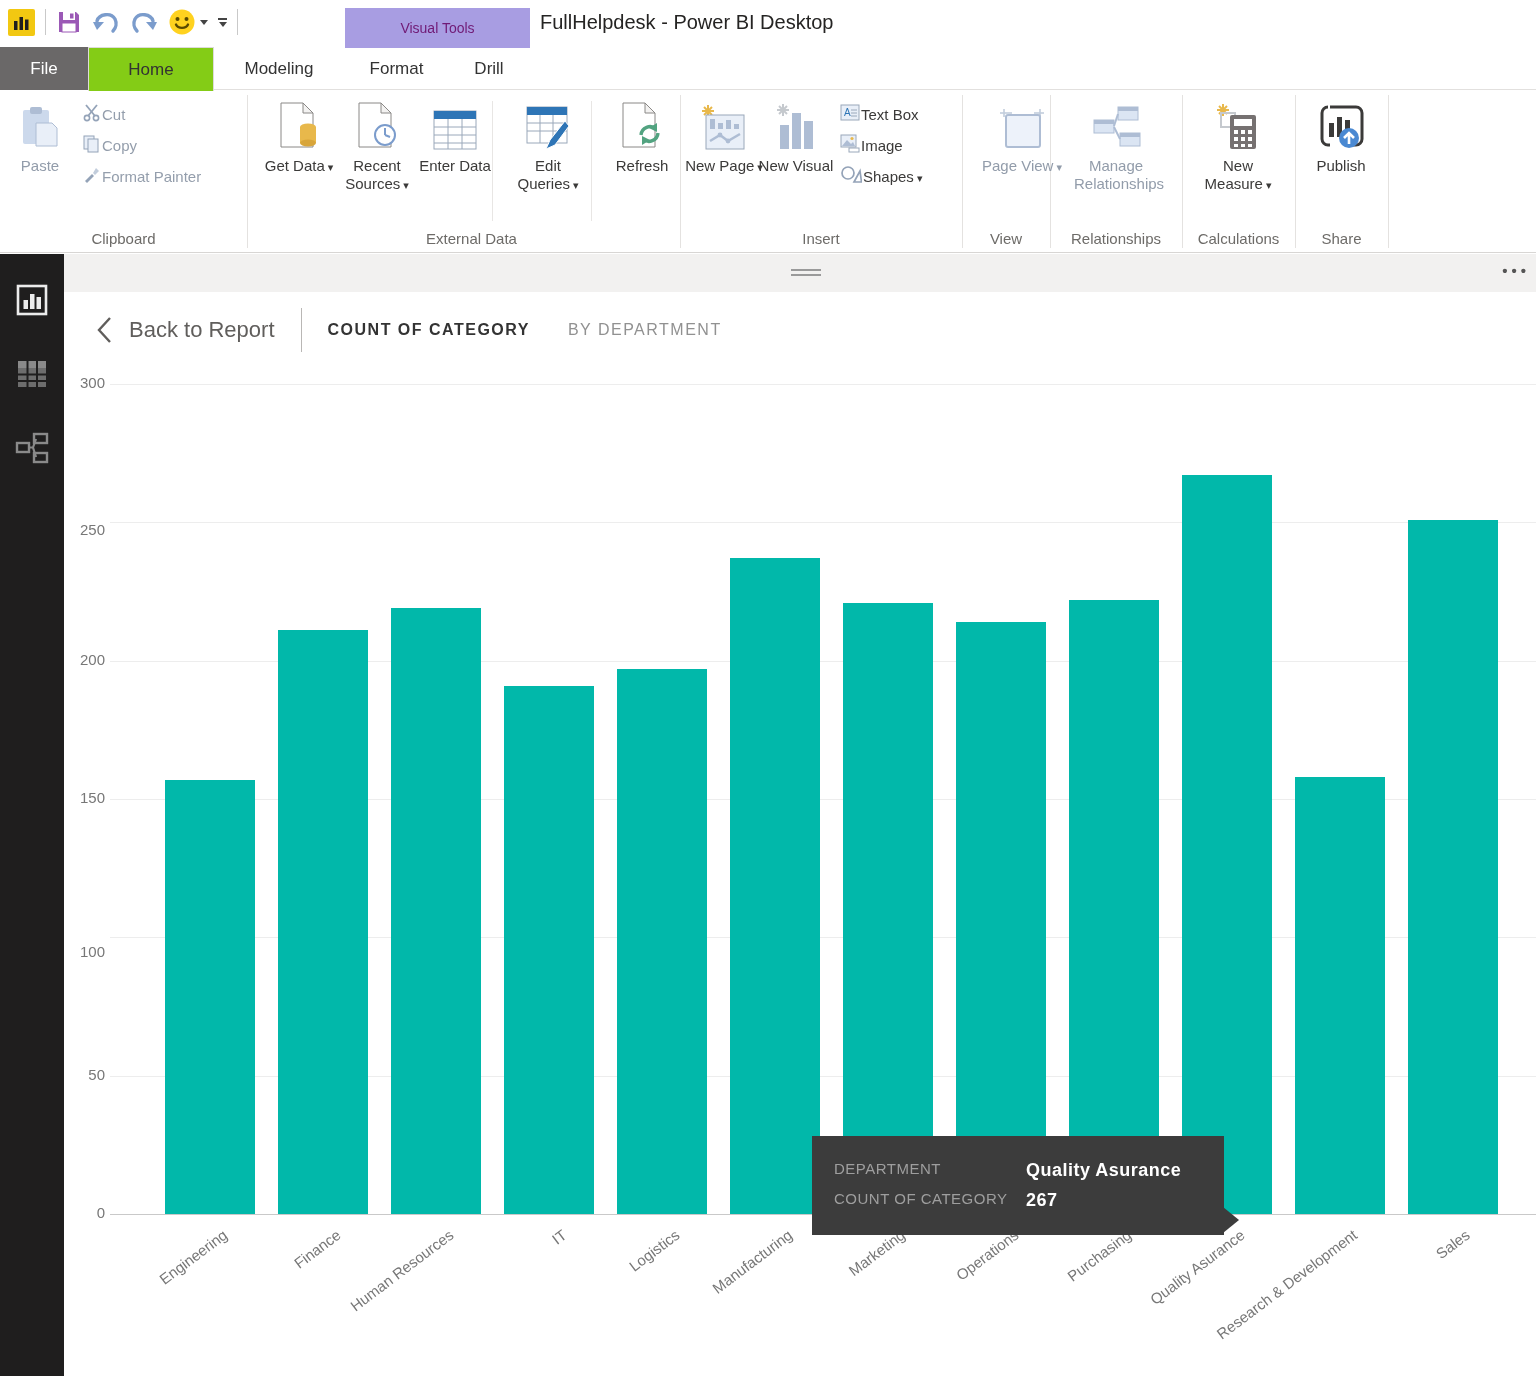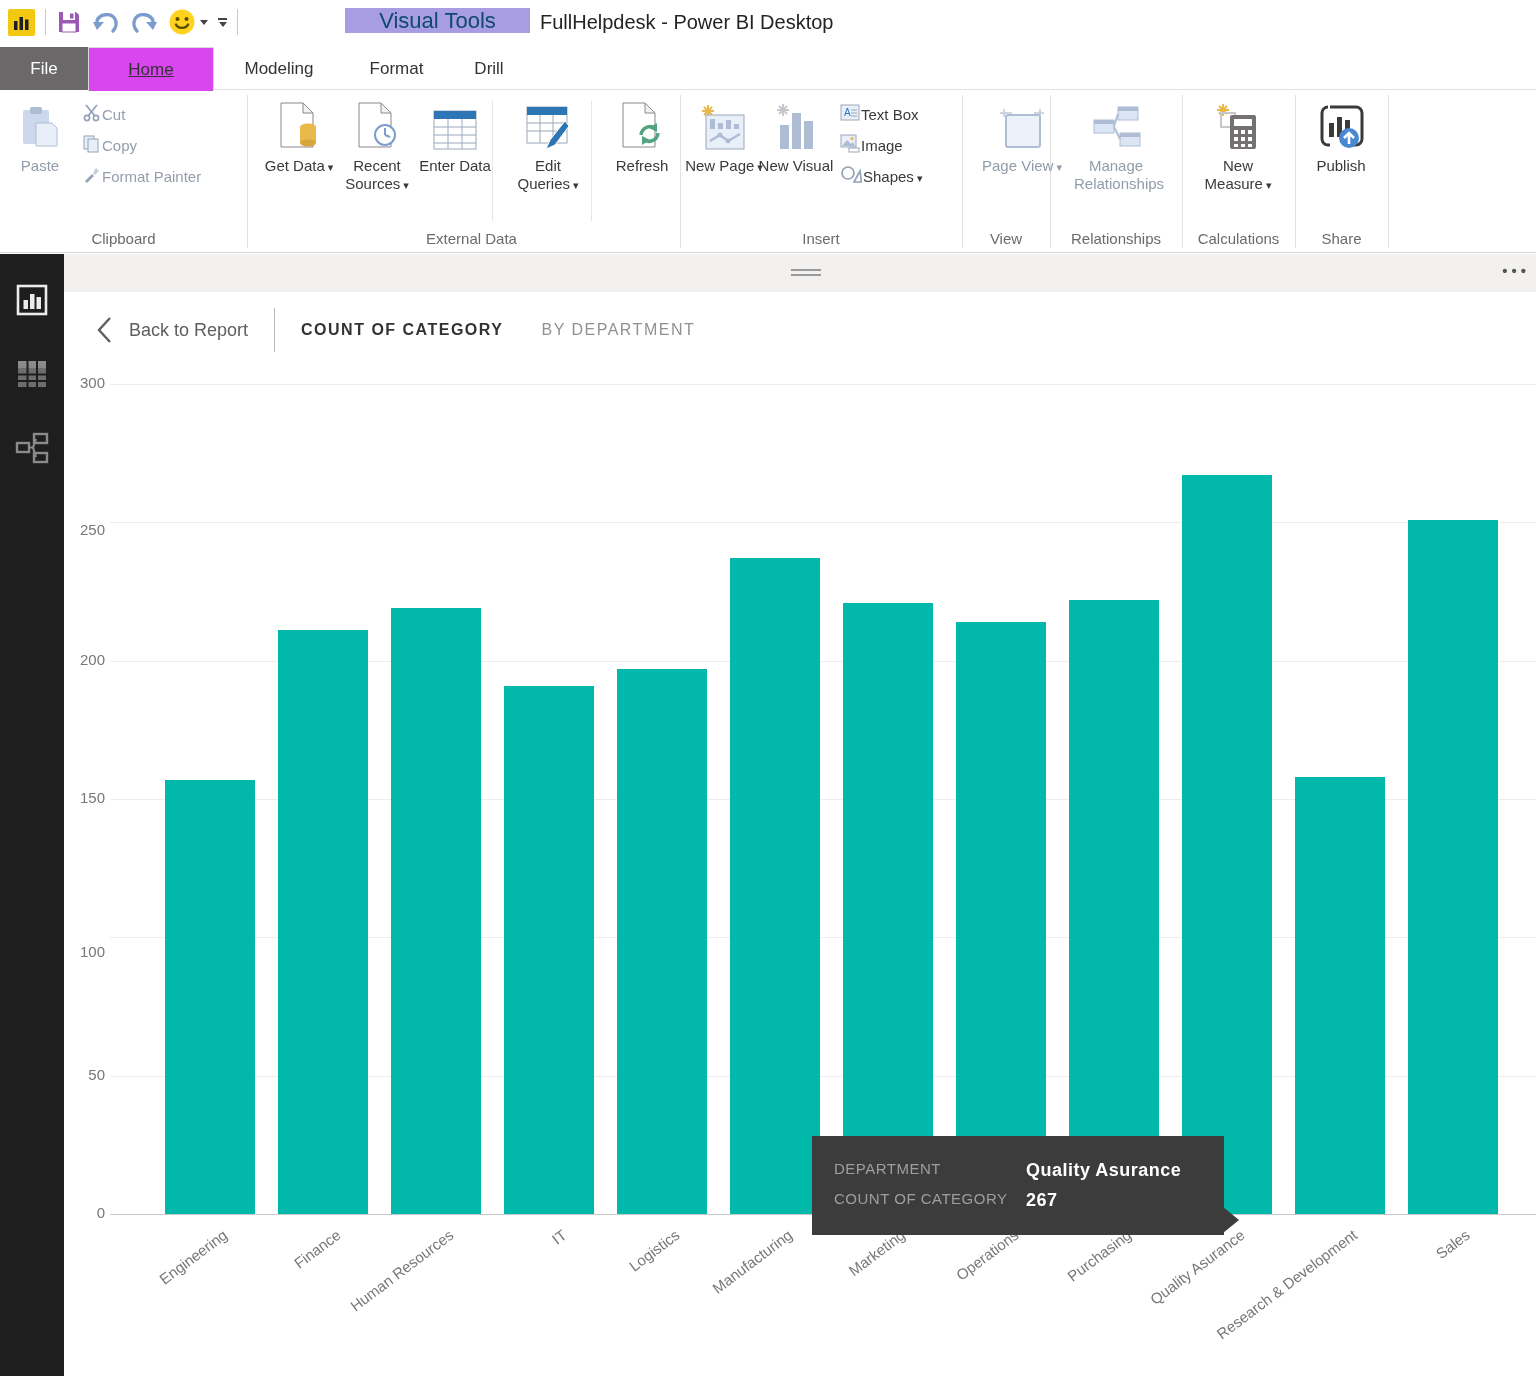--- a/index.html
+++ b/index.html
@@ -13,25 +13,25 @@
   .pbi-logo { width:27px; height:27px; background:#F2C811; border-radius:2px; display:flex; align-items:center; justify-content:center; }
   .icon-btn { display:flex; align-items:center; justify-content:center; cursor:default; }
   .mini-caret { width:0; height:0; border-left:4px solid transparent; border-right:4px solid transparent; border-top:5px solid #444; }
   .caret-line { width:9px; height:2px; background:#444; margin-bottom:2px; }
   .win-title { position:absolute; left:540px; top:11px; font-size:20px; color:#252423; }
 
   
   .tabrow { position:absolute; left:0; top:47px; width:1536px; height:43px; background:#fff; border-bottom:1px solid #e2e0de; }
   .tab { position:absolute; top:0; height:43px; display:flex; align-items:center; justify-content:center; font-size:17px; color:#333; cursor:default; }
   .tab-file { left:0; width:88px; background:#6a6868; color:#fff; }
-  .tab-home { left:88px; width:126px; background:#d946ef; border:1px solid #dddbd9; border-bottom:none; z-index:2; height:44px;text-decoration:underline; }
+  .tab-home { left:88px; width:126px; background:#84cc16; border:1px solid #dddbd9; border-bottom:none; z-index:2; height:44px; }
   .tab-modeling { left:214px; width:130px; }
   .tab-format { left:345px; width:103px; }
   .tab-drill { left:448px; width:82px; }
-  .ctx-header { position:absolute; left:345px; top:-39px; width:185px; height:25px; background:#a89de2; color:#0c4a6e; font-size:22px; display:flex; align-items:center; justify-content:center; }
+  .ctx-header { position:absolute; left:345px; top:-39px; width:185px; height:40px; background:#a89de2; color:#701a75; font-size:14px; display:flex; align-items:center; justify-content:center; }
 
   
   .ribbon { position:absolute; left:0; top:91px; width:1536px; height:162px; background:#fff; border-bottom:1px solid #d8d6d4; }
   .rgroup { position:absolute; top:0; height:161px; }
   .rgroup .glabel { position:absolute; bottom:5px; left:0; right:0; text-align:center; font-size:15px; color:#6d6b68; }
   .gsep { position:absolute; top:4px; bottom:4px; width:1px; background:#e4e2e0; }
   .innersep { position:absolute; top:10px; height:120px; width:1px; background:#e8e6e4; }
   .bigbtn { position:absolute; top:8px; width:80px; display:flex; flex-direction:column; align-items:center; cursor:default;justify-content:center; }
   .bigbtn .bicon { height:52px; display:flex; align-items:flex-end; justify-content:center; }
   .bigbtn .blabel { margin-top:6px; font-size:15px; line-height:18px; text-align:center; color:#3b3a39; max-width:84px; }
@@ -46,21 +46,21 @@
   .side-icon { position:absolute; left:0; width:64px; height:48px; display:flex; align-items:center; justify-content:center; cursor:default; }
 
   
   .canvas { position:absolute; left:64px; top:254px; width:1472px; height:1122px; background:#fff; }
   .canvas-strip { position:absolute; left:0; top:0; width:1472px; height:38px; background:#f2f1f0; }
   .drag-handle { position:absolute; left:727px; top:15px; width:30px; cursor:default; }
   .drag-handle div { height:2px; background:#9a9a9a; margin-bottom:3px; }
   .more-options { position:absolute; right:6px; top:8px; font-size:15px; letter-spacing:4px; color:#555; font-weight:bold; cursor:default; }
 
   .focus-header { position:absolute; left:32px; top:56px; height:40px; display:flex; align-items:center; }
-  .back-label { margin-left:16px; font-size:18px; color:#605e5c; cursor:default; }
+  .back-label { margin-left:16px; font-size:22px; color:#605e5c; cursor:default; }
   .hdr-divider { width:1px; height:44px; background:#b9b7b5; margin:0 26px; }
   .chart-title { font-size:16px; font-weight:bold; color:#333; letter-spacing:1.5px; }
   .chart-subtitle { font-size:16px; color:#919191; letter-spacing:1.5px; margin-left:38px; }
 
   .gridline { position:absolute; left:46px; width:1426px; height:1px; background:#ededed; }
   .axisline  { position:absolute; left:46px; width:1426px; height:1px; background:#c9c9c9; }
   .ytick { position:absolute; left:0; width:41px; text-align:right; font-size:15px; color:#777; }
   .bar { position:absolute; width:90px; }
   .xlabel { position:absolute; white-space:nowrap; font-size:15px; color:#777;
             transform:rotate(-37deg); transform-origin:100% 0; }

